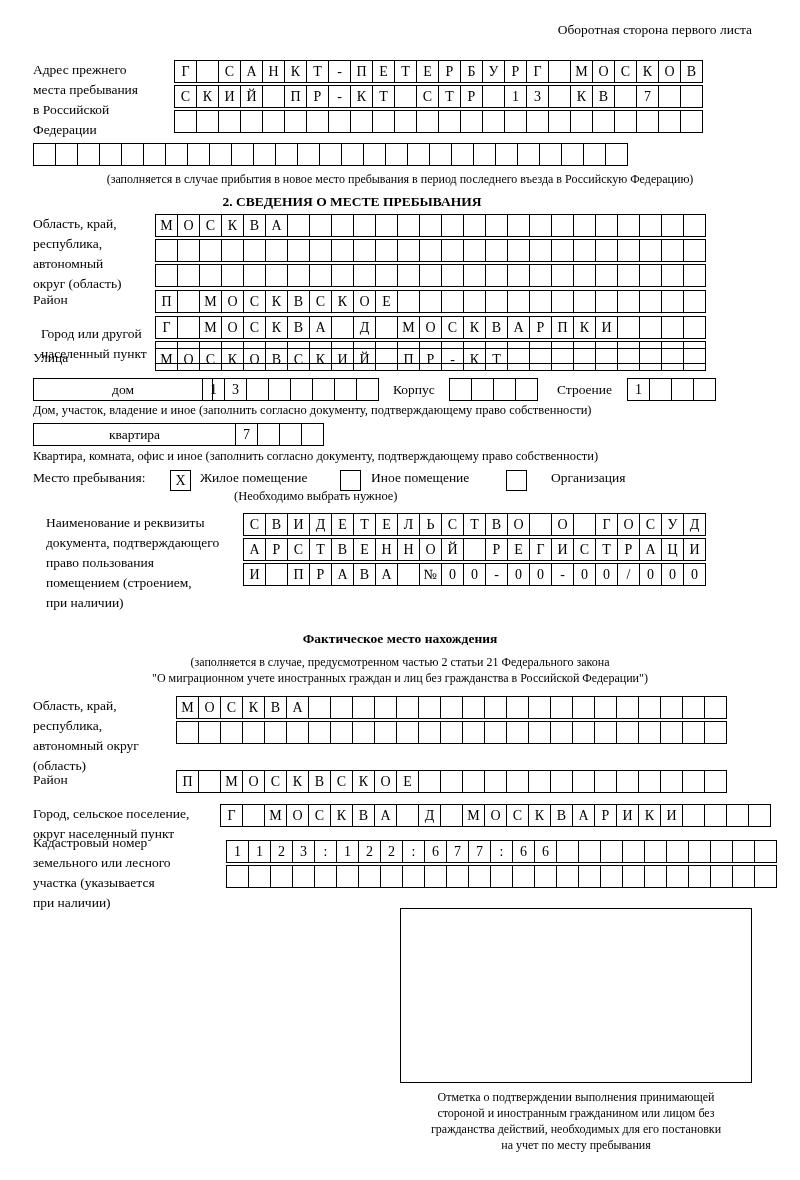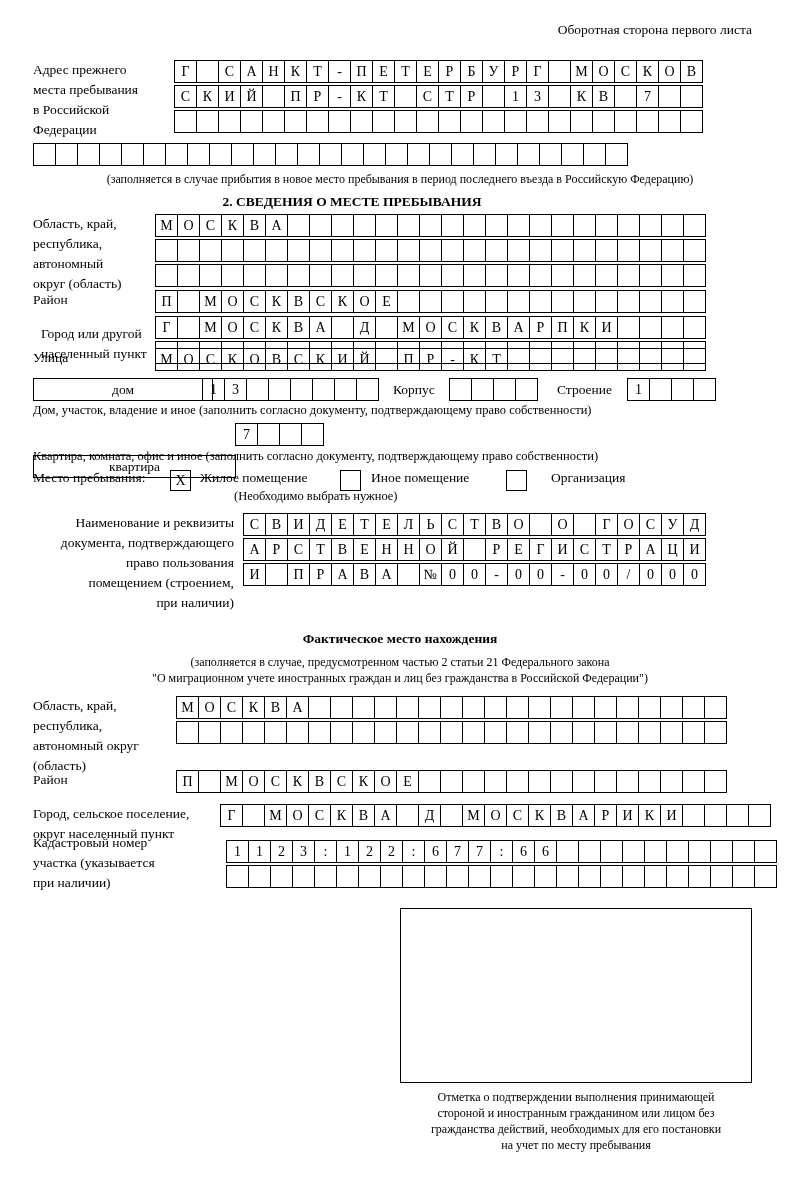--- a/index.html
+++ b/index.html
@@ -415,21 +415,21 @@
   <div class="abs inline-text" style="left:551px;top:378px;">Строение</div>
   <div class="abs row-cells" id="s2-stro" style="left:627px;top:378px;">
       <div class="cell">1</div>
       <div class="cell"></div>
       <div class="cell"></div>
       <div class="cell"></div>
     </div>
 
   <div class="abs lbl-sm" style="left:33px;top:403px;">Дом, участок, владение и иное (заполнить согласно документу, подтверждающему право собственности)</div>
 
-  <div class="abs wide-label" style="left:33px;top:423px;width:203px;margin-top:32px;">квартира</div>
+  <div class="abs wide-label" style="left:33px;top:423px;width:203px;">квартира</div>
   <div class="abs row-cells" id="s2-flat" style="left:235px;top:423px;">
       <div class="cell">7</div>
       <div class="cell"></div>
       <div class="cell"></div>
       <div class="cell"></div>
     </div>
 
   <div class="abs lbl-sm" style="left:33px;top:449px;">Квартира, комната, офис и иное (заполнить согласно документу, подтверждающему право собственности)</div>
 
   <div class="abs lbl" style="left:33px;top:468px;">Место пребывания:</div>
@@ -440,21 +440,21 @@
   <div class="abs" style="left:340px;top:470px;">
     <span class="chk"></span>
   </div>
   <div class="abs lbl" style="left:371px;top:468px;">Иное помещение</div>
   <div class="abs" style="left:506px;top:470px;">
     <span class="chk"></span>
   </div>
   <div class="abs lbl" style="left:551px;top:468px;">Организация</div>
   <div class="abs lbl-sm" style="left:234px;top:489px;">(Необходимо выбрать нужное)</div>
 
-  <div class="abs lbl" style="left:19px;top:513px;width:215px;text-align:right;">
+  <div class="abs lbl" style="left:46px;top:513px;width:215px;">
     <div>Наименование и реквизиты</div>
     <div>документа, подтверждающего</div>
     <div>право пользования</div>
     <div>помещением (строением,</div>
     <div>при наличии)</div>
   </div>
   <div class="abs row-cells" id="s2-doc0" style="left:243px;top:513px;">
       <div class="cell">С</div>
       <div class="cell">В</div>
       <div class="cell">И</div>
@@ -645,20 +645,21 @@
       <div class="cell">К</div>
       <div class="cell">И</div>
       <div class="cell"></div>
       <div class="cell"></div>
       <div class="cell"></div>
       <div class="cell"></div>
     </div>
 
   <div class="abs lbl" style="left:33px;top:833px;width:190px;">
     <div>Кадастровый номер</div>
+    <div>земельного или лесного</div>
     <div>участка (указывается</div>
     <div>при наличии)</div>
   </div>
   <div class="abs row-cells" id="al-cad0" style="left:226px;top:840px;">
       <div class="cell">1</div>
       <div class="cell">1</div>
       <div class="cell">2</div>
       <div class="cell">3</div>
       <div class="cell">:</div>
       <div class="cell">1</div>

